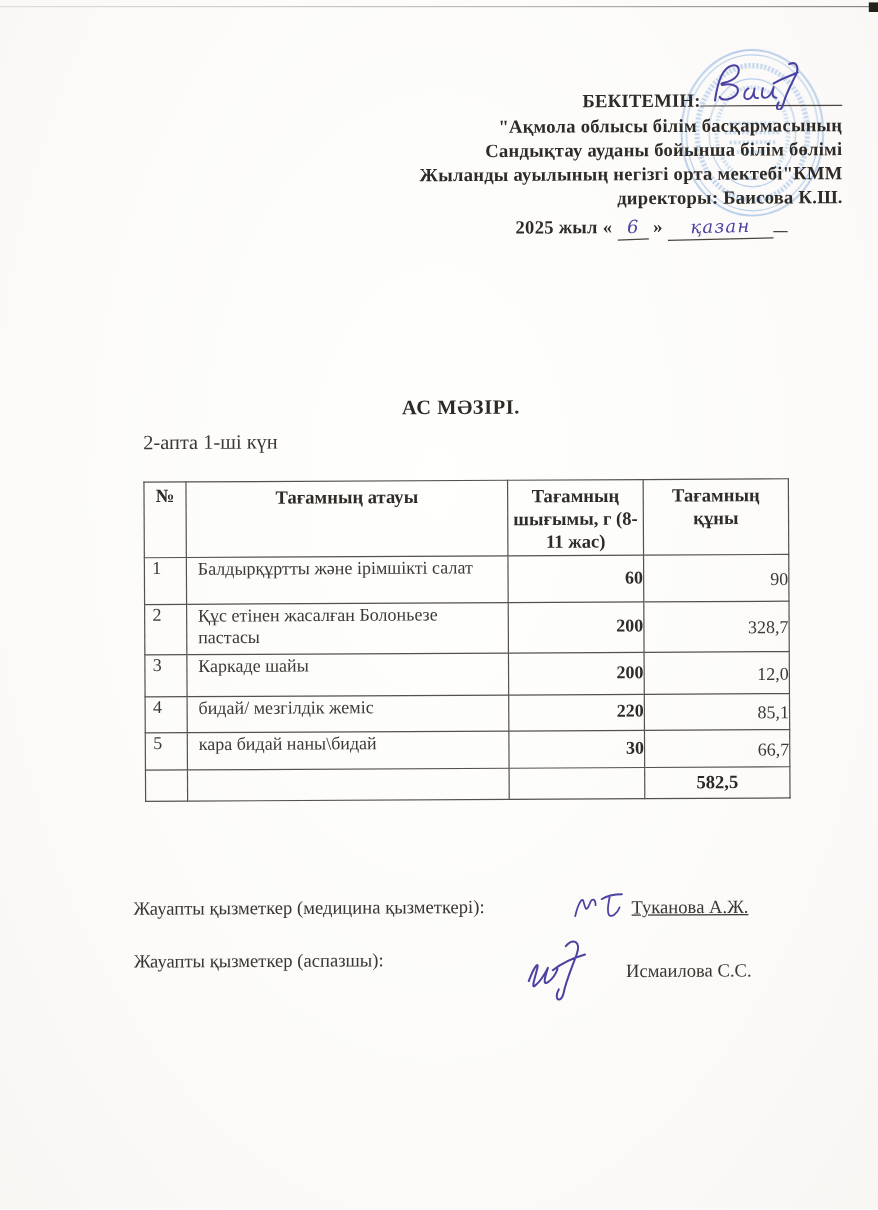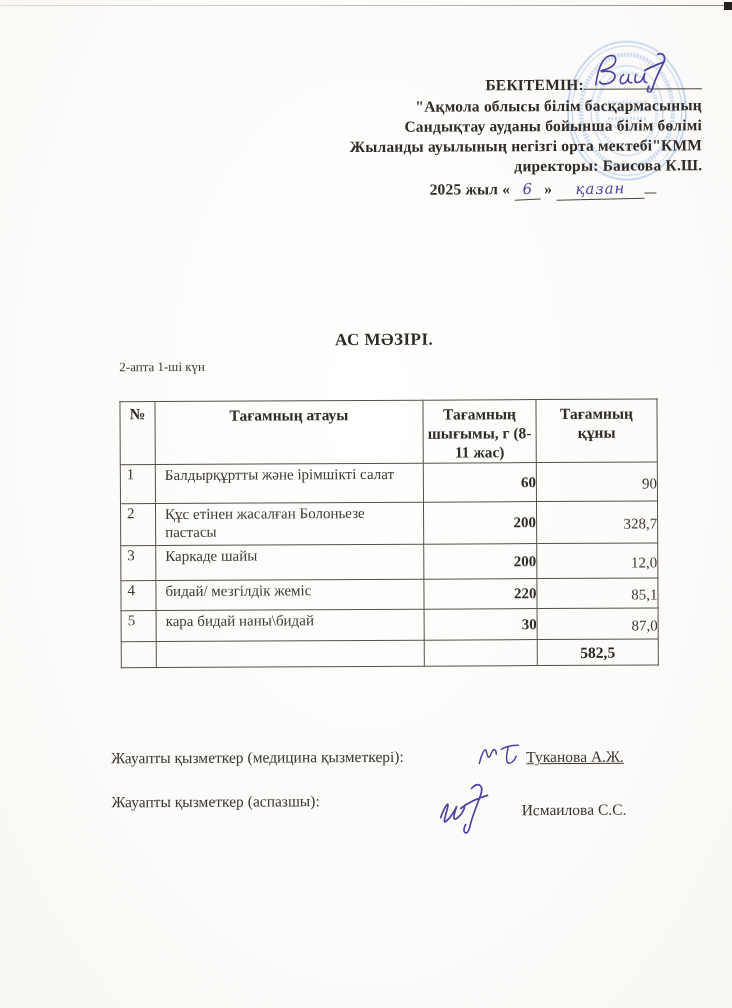--- a/index.html
+++ b/index.html
@@ -43,21 +43,21 @@
   }
   .u-day { display:inline-block; width:26px; text-align:center; border-bottom:1.4px solid #4a453f; transform:rotate(-2deg); }
   .u-month { display:inline-block; width:88px; text-align:center; border-bottom:1.4px solid #4a453f; letter-spacing:1px; transform:rotate(-1deg); }
   .u-tail { display:inline-block; width:12px; border-bottom:1.4px solid #4a453f; height:12px; }
 
   
   .title {
     position:absolute; top:330px; left:0; right:0; padding-left:38px;
     text-align:center; font-size:17px; font-weight:bold; color:#2e2a26; letter-spacing:.5px;
   }
-  .subtitle { position:absolute; top:358px; left:120px; font-size:13px; color:#3c3833; }
+  .subtitle { position:absolute; top:358px; left:120px; font-size:17px; color:#3c3833; }
 
   
   table.menu {
     position:absolute; left:120px; top:400px; width:537px;
     border-collapse:collapse; table-layout:fixed;
     font-size:15px; color:#3d3934;
   }
   table.menu col.c-num { width:35px; }
   table.menu col.c-name { width:268px; }
   table.menu col.c-out { width:113px; }
@@ -169,21 +169,21 @@
       <tr class="r-3">
         <td class="c-num">4</td>
         <td class="c-name">бидай/ мезгілдік жеміс</td>
         <td class="c-out">220</td>
         <td class="c-cost">85,1</td>
       </tr>
       <tr class="r-4">
         <td class="c-num">5</td>
         <td class="c-name">кара бидай наны\бидай</td>
         <td class="c-out">30</td>
-        <td class="c-cost">87,0</td>
+        <td class="c-cost">66,7</td>
       </tr>
       <tr class="r-total">
         <td class="c-num"></td>
         <td class="c-name"></td>
         <td class="c-out"></td>
         <td class="total-cost">582,5</td>
       </tr>
     </tbody>
       </table>
 

